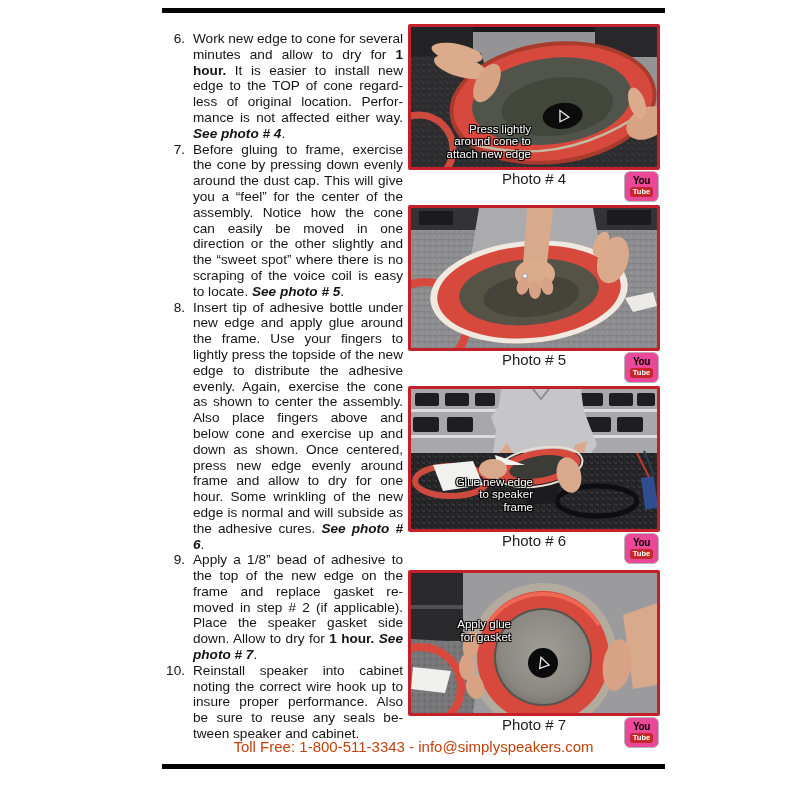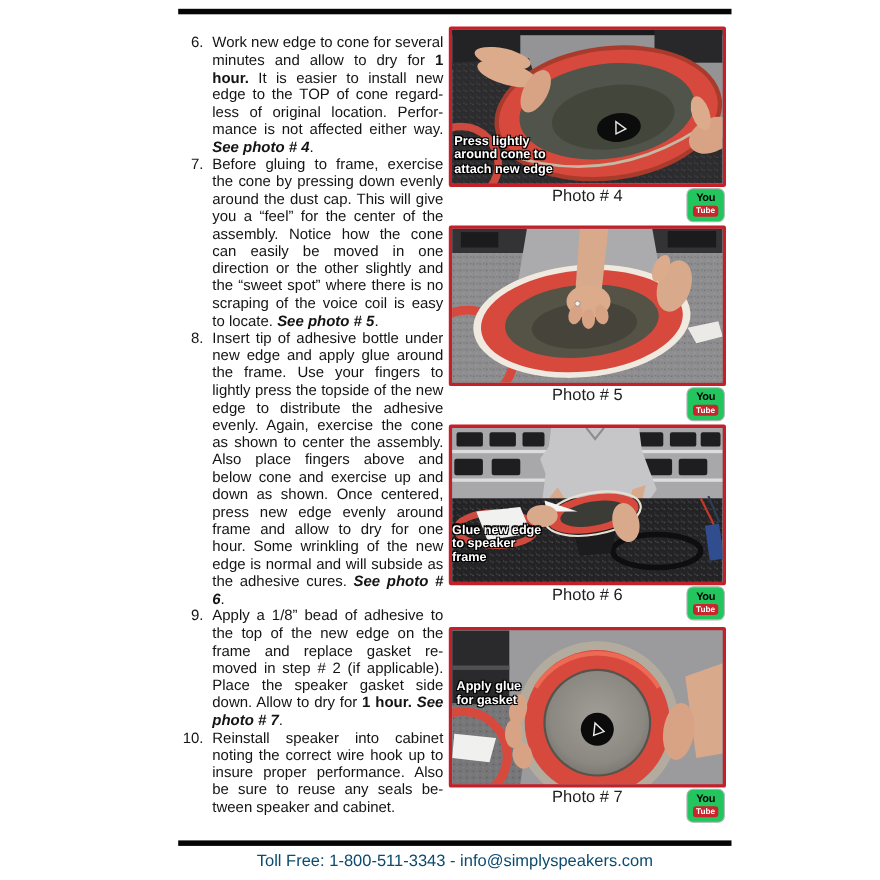--- a/index.html
+++ b/index.html
@@ -1,49 +1,49 @@
 <!DOCTYPE html>
 <html style="--photo-red: #c4202a; --yt-red: #c6262c;"><head>
 <meta charset="utf-8">
 <style>
   html,body{margin:0;padding:0;background:#fff;}
   .page{position:relative;width:800px;height:800px;background:#ffffff;
         font-family:"Liberation Sans",sans-serif;color:#111;overflow:hidden;}
   .rule{position:absolute;left:162px;width:503px;height:5px;background:#050505;}
   .rule.top{top:8px;}
   .rule.bottom{top:764px;}
-  .footer-text{position:absolute;left:132px;top:774px;width:563px;text-align:center;
-               font-size:15px;color:#0c4a6e;}
+  .footer-text{position:absolute;left:132px;top:738px;width:563px;text-align:center;
+               font-size:15px;color:#c2410c;}
   
   .instructions{position:absolute;left:159px;top:31px;width:244px;
                 font-size:13.6px;line-height:15.8px;color:#141414;}
   .instr-item{display:flex;}
   .instr-num{flex:0 0 26px;text-align:right;white-space:nowrap;}
   .instr-text{flex:1;margin-left:8px;text-align:justify;}
   .seg-b{font-weight:700;}
   .seg-bi{font-weight:700;font-style:italic;}
   
   .photos{position:absolute;left:408px;top:24px;width:252px;}
   .photo-block{position:absolute;left:0;width:252px;}
   .photo-frame{width:252px;height:146px;border:3px solid var(--photo-red,#c4202a);
                border-radius:2px;box-sizing:border-box;position:relative;overflow:hidden;
                background:#8f8f91;}
   .photo-frame svg{display:block;width:100%;height:100%;}
-  .overlay-caption{position:absolute;color:#fff;font-weight:700;font-size:11.5px;
-                   line-height:12.5px;text-align:left;white-space:pre-line;
+  .overlay-caption{position:absolute;color:#fff;font-weight:400;font-size:11.5px;
+                   line-height:12.5px;text-align:right;white-space:pre-line;
                    text-shadow:-1px -1px 0 #000,1px -1px 0 #000,-1px 1px 0 #000,
                                1px 1px 0 #000,0 0 2px #000;}
   .oc-4{left:2px;bottom:7px;width:118px;}
   .oc-5{left:0px;bottom:9px;width:112px;}
   .oc-6{left:0px;bottom:16px;width:122px;}
   .oc-7{left:4px;top:5px;width:96px;margin-top:40px;}
   .photo-meta{position:relative;height:34px;display:flex;
               justify-content:center;}
   .photo-caption{font-size:15px;color:#1d1d1d;}
-  .yt-badge{position:absolute;right:1px;top:1px;width:33px;height:29px;background:#22c55e;
+  .yt-badge{position:absolute;right:1px;top:1px;width:33px;height:29px;background:#ec4899;
             border:1px solid #b5b5b5;border-radius:6px;display:flex;flex-direction:column;
             align-items:center;justify-content:center;gap:0px;cursor:pointer;}
   .yt-you{font-size:10px;font-weight:700;color:#000;line-height:10px;letter-spacing:-0.3px;}
   .yt-tube{background:var(--yt-red,#c6262c);color:#fff;font-size:7.5px;font-weight:700;
            line-height:10px;height:10px;padding:0 3px;border-radius:3px;margin-top:1px;}
 </style>
 </head>
 <body>
 
 <div class="page">

